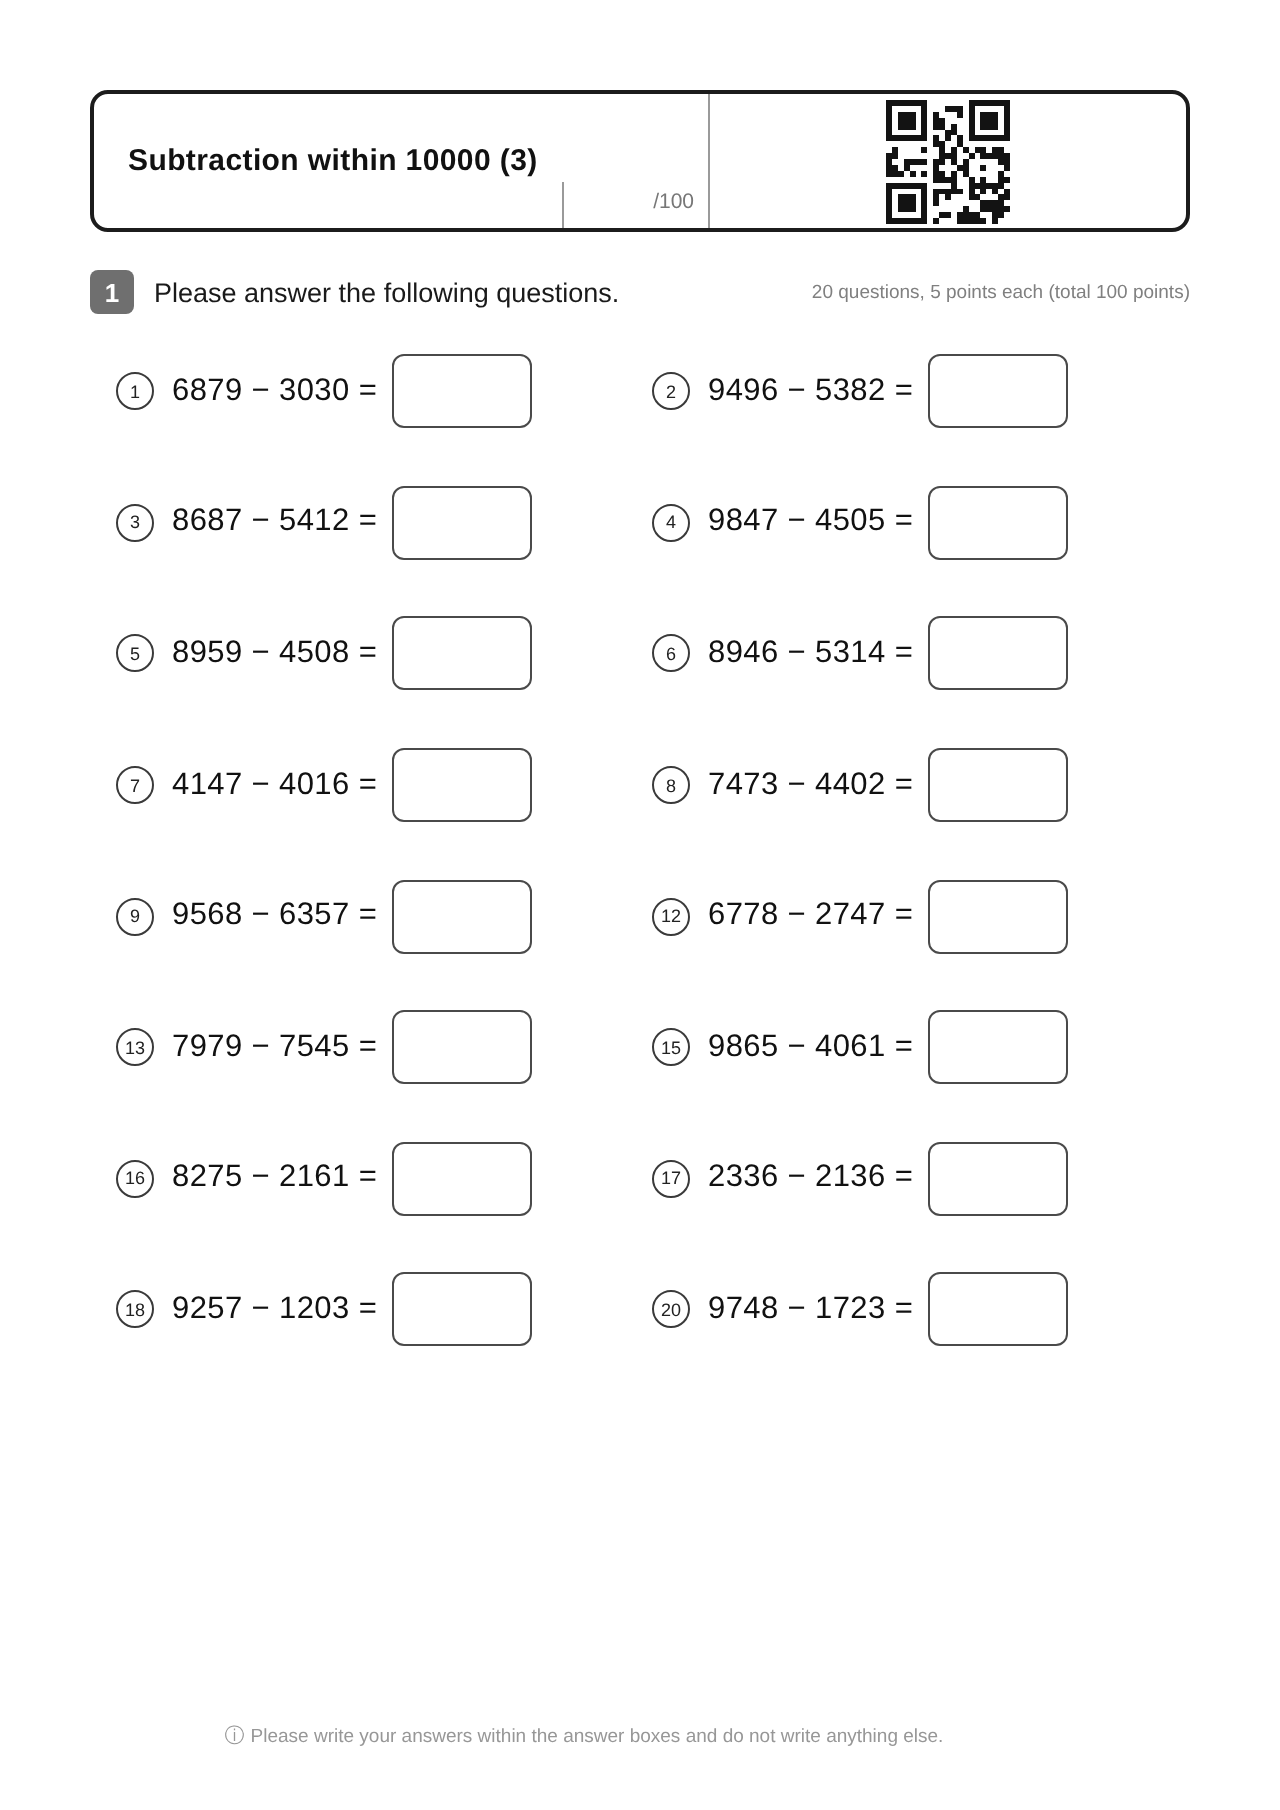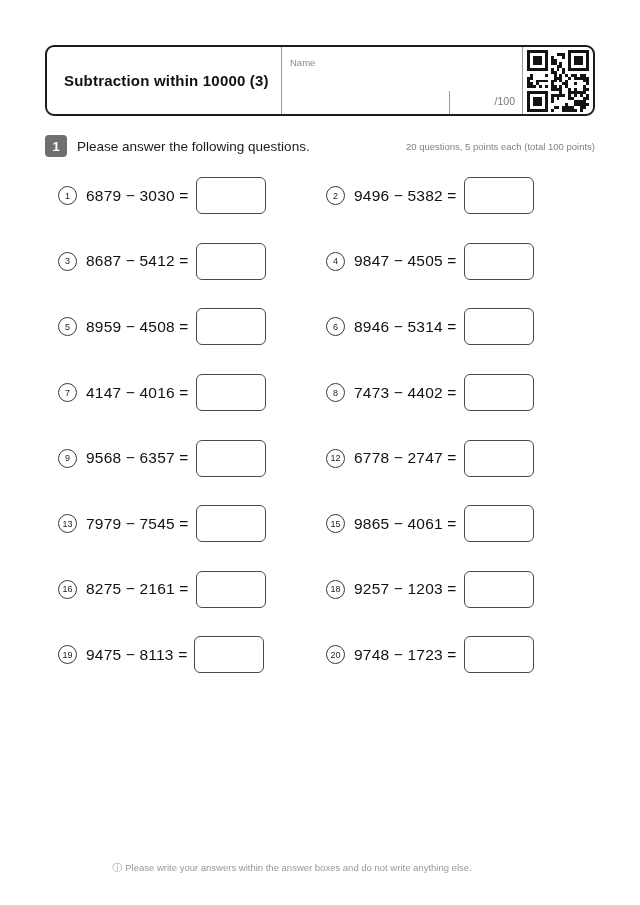--- a/index.html
+++ b/index.html
@@ -40,23 +40,20 @@
   .footer{position:absolute;left:0;top:861px;width:584px;text-align:center;
     font-size:9.5px;color:#979797;}
   .footer .info-icon{margin-right:3px;font-size:10px;}
 </style>
 </head>
 <body>
 
 <div class="header-box">
   <div class="cell-title">
     <span class="worksheet-title">Subtraction within 10000 (3)</span>
-  </div>
-  <div class="cell-name">
-    <span class="name-label">Name</span>
   </div>
   <div class="cell-score">
     <span class="score-label">/100</span>
   </div>
   <div class="cell-qr">
     <svg viewBox="0 0 21 21" width="62" height="62" fill="#131313" shape-rendering="crispEdges">
         <rect x="0" y="0" width="1" height="1"></rect>
         <rect x="1" y="0" width="1" height="1"></rect>
         <rect x="2" y="0" width="1" height="1"></rect>
         <rect x="3" y="0" width="1" height="1"></rect>
@@ -363,32 +360,32 @@
     <span class="expr">9865 − 4061 =</span>
     <span class="abox"></span>
   </div>
 
   <div class="q">
     <span class="qnum">16</span>
     <span class="expr">8275 − 2161 =</span>
     <span class="abox"></span>
   </div>
 
+  <div class="q">
+    <span class="qnum">17</span>
+    <span class="expr">2336 − 2136 =</span>
+    <span class="abox"></span>
+  </div>
 
   <div class="q">
     <span class="qnum">18</span>
     <span class="expr">9257 − 1203 =</span>
     <span class="abox"></span>
   </div>
 
-  <div class="q">
-    <span class="qnum">19</span>
-    <span class="expr">9475 − 8113 =</span>
-    <span class="abox"></span>
-  </div>
 
   <div class="q">
     <span class="qnum">20</span>
     <span class="expr">9748 − 1723 =</span>
     <span class="abox"></span>
   </div>
 </div>
 
 <div class="footer">
   <span class="info-icon">ⓘ</span><span>Please write your answers within the answer boxes and do not write anything else.</span>

